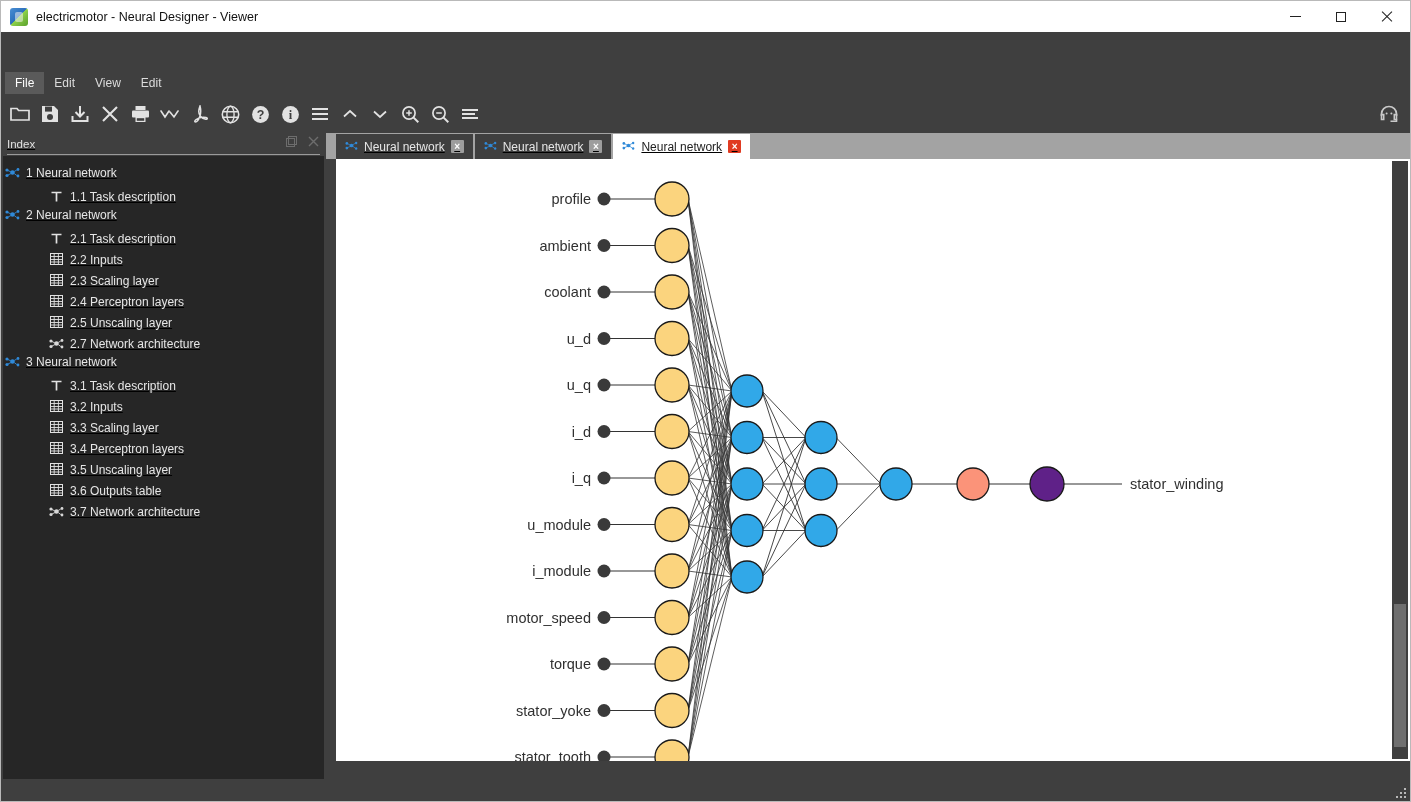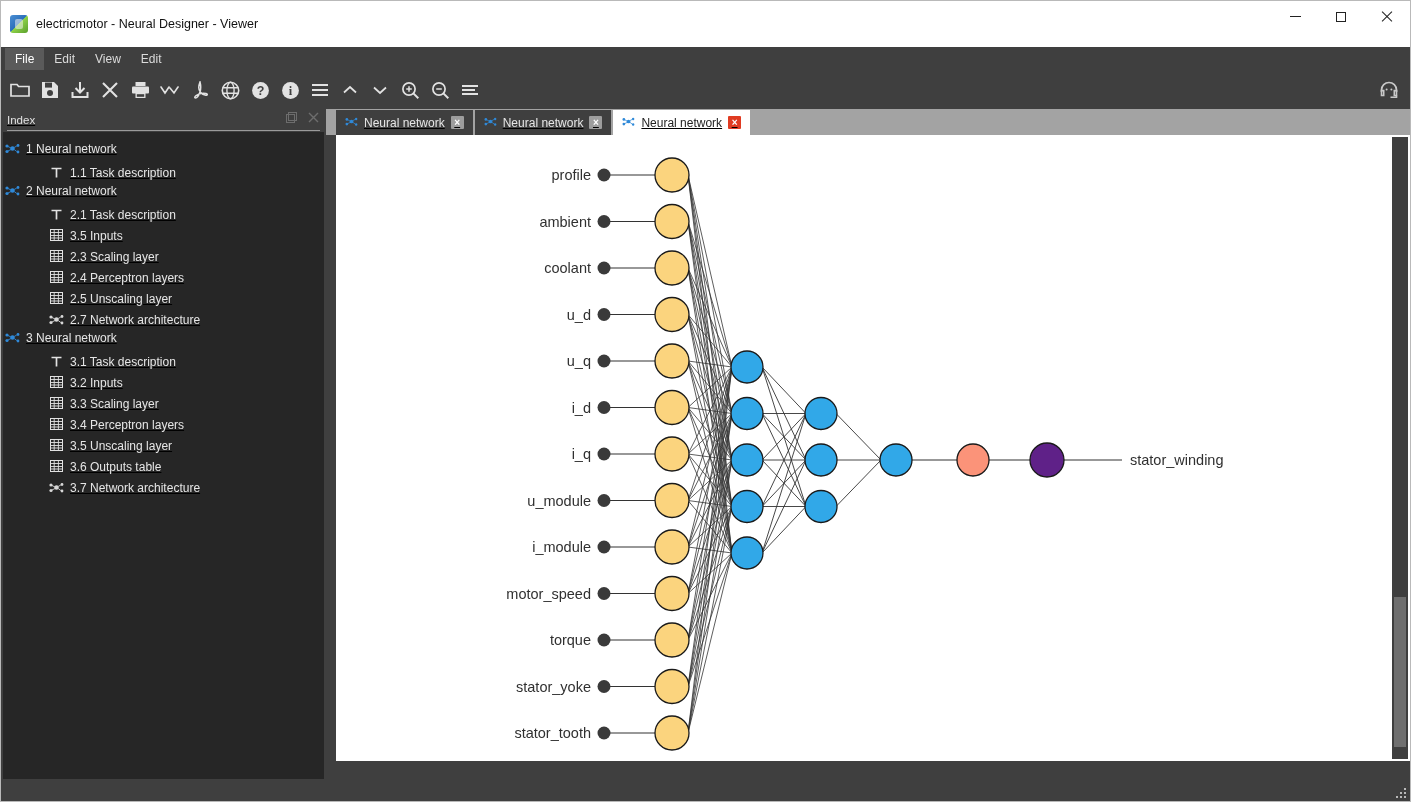--- a/index.html
+++ b/index.html
@@ -9,21 +9,21 @@
     background:#ffffff;
   }
   .app{
     position:relative;width:1411px;height:802px;
     background:#3f3f3f;box-sizing:border-box;
     border:1px solid #b9b9b9;
     display:flex;flex-direction:column;
   }
   
   .titlebar{
-    height:46px;min-height:31px;background:#ffffff;
+    height:31px;min-height:31px;background:#ffffff;
     display:flex;align-items:center;position:relative;
   }
   .title-icon{
     width:18px;height:18px;margin-left:9px;margin-right:8px;
     border-radius:3px;position:relative;flex:none;
     background:linear-gradient(135deg,#4a8fd4 0%,#2c6fbb 48%,#8fd24a 48%,#5aa02c 100%);
   }
   .title-icon::after{
     content:"";position:absolute;left:5px;top:4px;width:8px;height:10px;
     background:#f2f2f2;border-radius:2px;opacity:.55;
@@ -42,20 +42,21 @@
   .glyph-close::before,.glyph-close::after{
     content:"";position:absolute;left:-1px;top:5px;width:14px;height:1px;background:#222;
   }
   .glyph-close::before{transform:rotate(45deg);}
   .glyph-close::after{transform:rotate(-45deg);}
 
   
   .menubar{
     height:24px;min-height:24px;background:#3f3f3f;display:flex;align-items:center;
     padding-left:4px;
+    margin-top:39px;
   }
   .menu-item{
     font-size:12px;color:#dcdcdc;padding:3px 10px;line-height:16px;
   }
   .menu-item.active{background:#5a5a5a;color:#ffffff;}
 
   
   .toolbar{
     height:38px;min-height:38px;background:#3f3f3f;display:flex;align-items:center;
     padding-left:4px;position:relative;
@@ -337,21 +338,21 @@
             </span>
           <span>2.1 Task description</span>
         </div>
         <div class="tree-row lvl2">
           <span class="t-icon">
               <svg width="13" height="12" viewBox="0 0 13 12">
                 <rect x="0.5" y="0.5" width="12" height="11" fill="none" stroke="#e2e2e2"></rect>
                 <path d="M0.5 3.5h12M0.5 6.5h12M0.5 9h12M4.2 0.5v11M8.4 0.5v11" stroke="#e2e2e2" stroke-width="0.9"></path>
               </svg>
             </span>
-          <span>3.5 Inputs</span>
+          <span>2.2 Inputs</span>
         </div>
         <div class="tree-row lvl2">
           <span class="t-icon">
               <svg width="13" height="12" viewBox="0 0 13 12">
                 <rect x="0.5" y="0.5" width="12" height="11" fill="none" stroke="#e2e2e2"></rect>
                 <path d="M0.5 3.5h12M0.5 6.5h12M0.5 9h12M4.2 0.5v11M8.4 0.5v11" stroke="#e2e2e2" stroke-width="0.9"></path>
               </svg>
             </span>
           <span>2.3 Scaling layer</span>
         </div>

